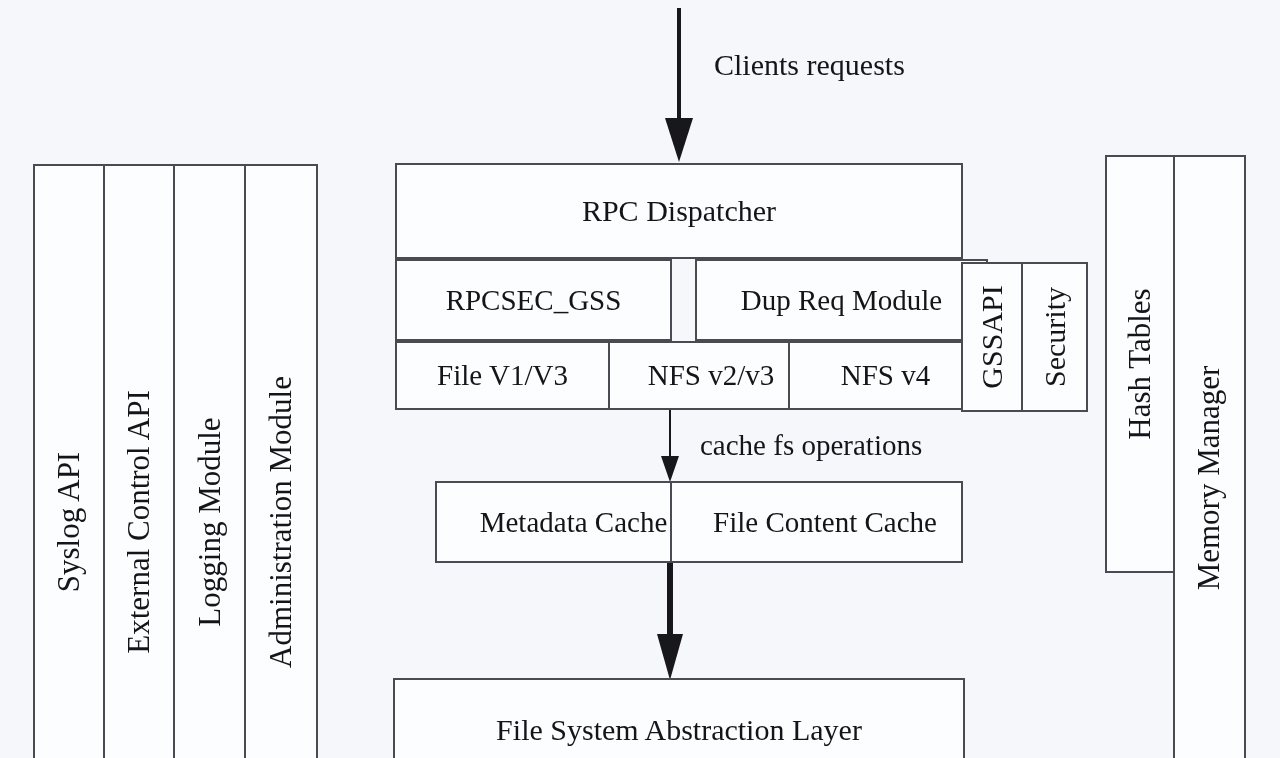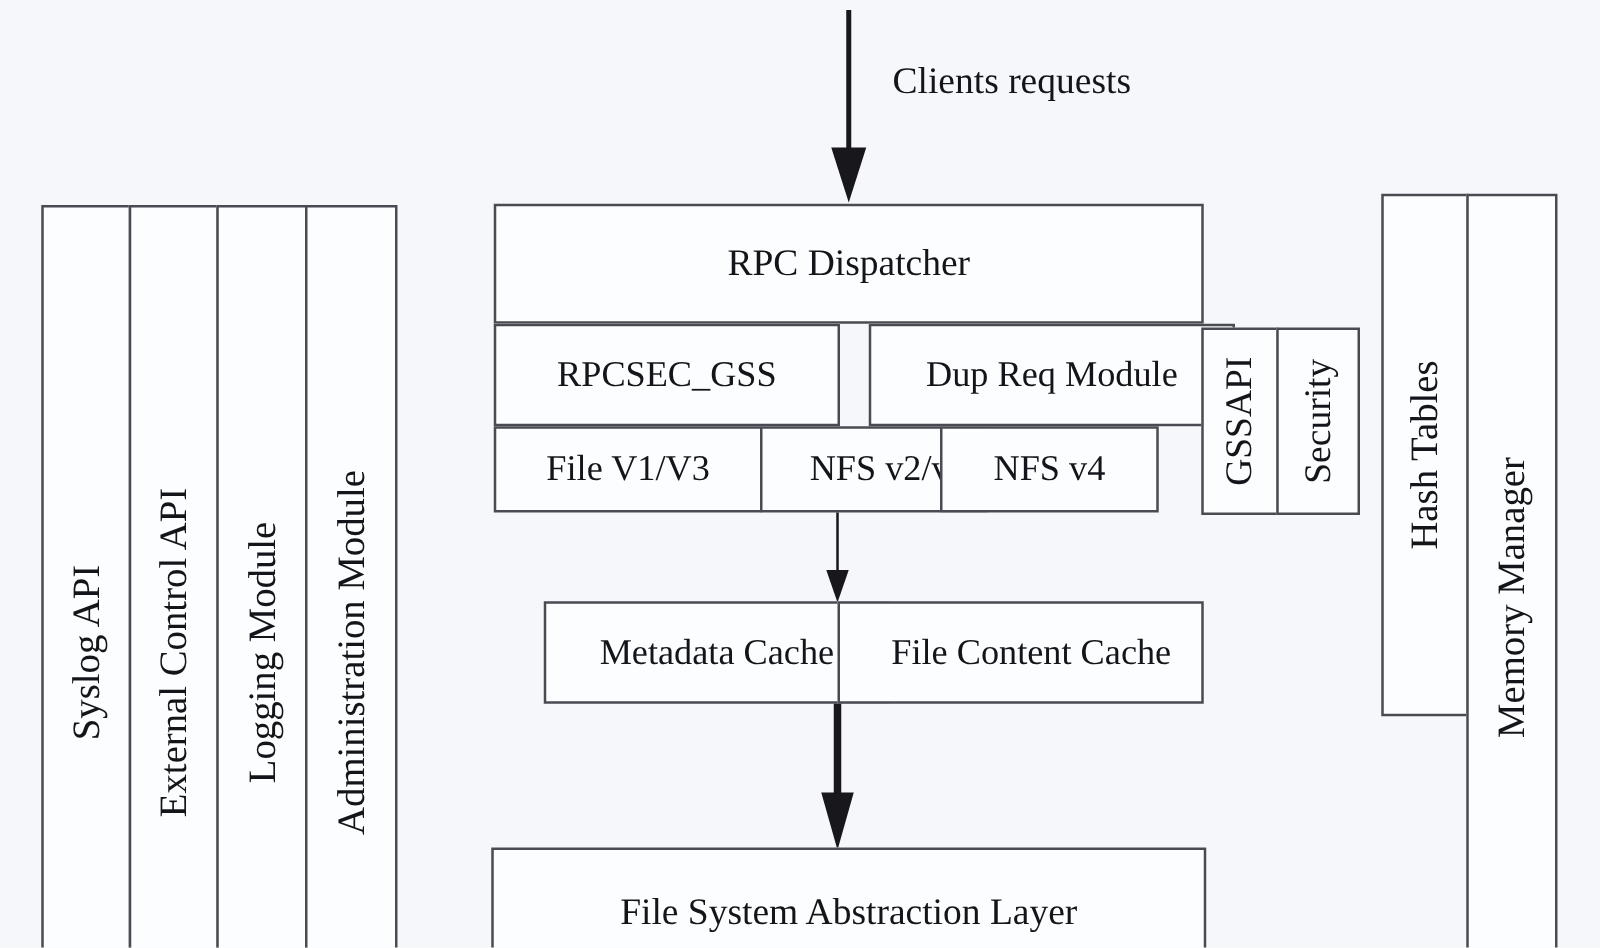--- a/index.html
+++ b/index.html
@@ -50,31 +50,32 @@
   <div class="ahead" style="left:665px;top:118px;border-left-width:14px;border-right-width:14px;border-top-width:44px;"></div>
   <span class="lbl" style="left:714px;top:48px;font-size:30px;">Clients requests</span>
 
   <div class="bx" style="left:395px;top:163px;width:568px;height:96px;font-size:30px;">RPC Dispatcher</div>
 
   <div class="bx" style="left:395px;top:259px;width:277px;height:82px;text-align:right;">RPCSEC_GSS</div>
   <div class="bx" style="left:670px;top:259px;width:293px;height:82px;margin-left:25px;">Dup Req Module</div>
 
   <div class="bx" style="left:395px;top:341px;width:215px;height:69px;">File V1/V3</div>
   <div class="bx" style="left:608px;top:341px;width:182px;height:69px;padding-left:24px;">NFS v2/v3</div>
-  <div class="bx" style="left:752px;top:341px;width:175px;height:69px;text-align:right;">NFS v4</div>
+  <div class="bx" style="left:788px;top:341px;width:195px;height:69px;text-align:right;">NFS v4</div>
 
   <div class="bx vbx" style="left:961px;top:262px;width:62px;height:150px;">
     <span class="rot" style="font-size:30px;">GSSAPI</span>
   </div>
   <div class="bx vbx" style="left:1021px;top:262px;width:67px;height:150px;">
     <span class="rot" style="font-size:30px;">Security</span>
   </div>
 
   <div class="shaft" style="left:669px;top:410px;width:2px;height:48px;"></div>
   <div class="ahead" style="left:661px;top:456px;border-left-width:9px;border-right-width:9px;border-top-width:26px;"></div>
+  <span class="lbl" style="left:700px;top:429px;">cache fs operations</span>
 
   <div class="bx" style="left:395px;top:481px;width:277px;height:82px;margin-left:40px;">Metadata Cache</div>
   <div class="bx" style="left:670px;top:481px;width:293px;height:82px;padding-left:17px;">File Content Cache</div>
 
   <div class="shaft" style="left:667px;top:563px;width:6px;height:72px;"></div>
   <div class="ahead" style="left:657px;top:634px;border-left-width:13px;border-right-width:13px;border-top-width:46px;"></div>
 
   <div class="bx" style="left:393px;top:678px;width:572px;height:104px;font-size:30px;">File System Abstraction Layer</div>
 
   <div class="bx vbx" style="left:33px;top:164px;width:72px;height:716px;">

